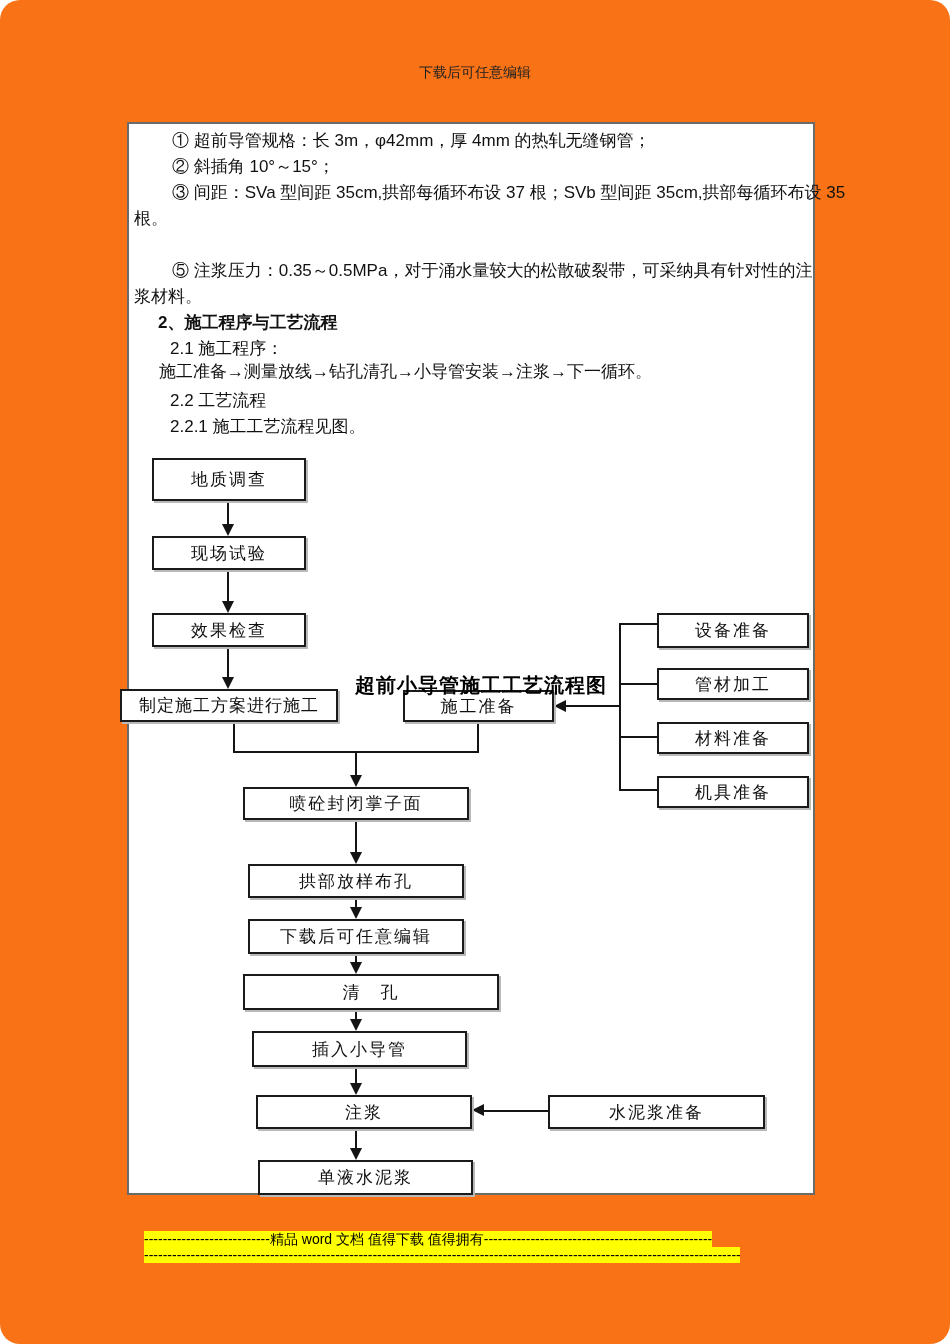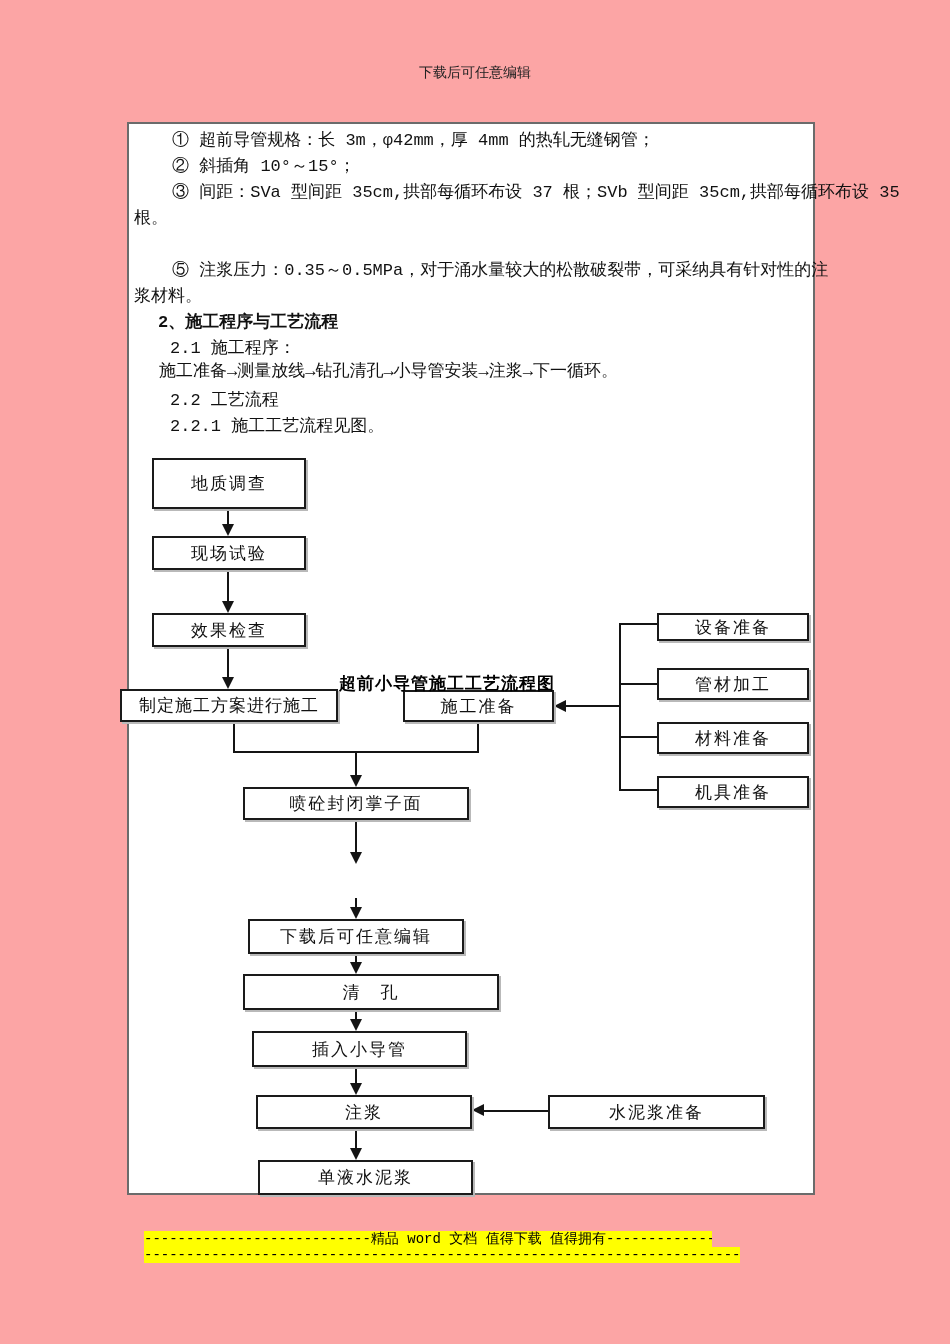--- a/index.html
+++ b/index.html
@@ -1,22 +1,23 @@
 <!DOCTYPE html>
 <html><head>
 <meta charset="utf-8">
 <style>
   html,body{margin:0;padding:0;background:#ffffff;}
   .page{
     position:relative;
     width:950px;height:1344px;
-    background:#fca5a5;
-    font-family:Liberation Mono, monospace;
+    background:#f97316;
+    font-family:Liberation Sans, sans-serif;
     color:#141414;
     overflow:hidden;
+    border-radius:20px;
   }
   .hdr{
     position:absolute;left:0;right:0;top:64px;
     text-align:center;font-size:14px;color:#222;
   }
   .docbox{
     position:absolute;left:127px;top:122px;width:688px;height:1073px;
     border:2px solid #6b6b6b;box-sizing:border-box;background:#fff;
   }
   .dline{
@@ -25,22 +26,22 @@
   .bold{font-weight:bold;}
   .fbox{
     position:absolute;box-sizing:border-box;
     border:2px solid #1a1a1a;background:#ffffff;
     box-shadow:2px 2px 0 #b9b9b9;
     display:flex;align-items:center;justify-content:center;
     font-size:17px;letter-spacing:2px;color:#111;
     z-index:2;
   }
   .ftitle{
-    position:absolute;left:339px;top:672px;
-    font-size:17px;font-weight:bold;letter-spacing:1px;
+    position:absolute;left:355px;top:672px;
+    font-size:20px;font-weight:bold;letter-spacing:1px;
     z-index:6;color:#000;white-space:nowrap;
   }
   .ln{position:absolute;background:#141414;z-index:1;}
   .vln{width:2px;}
   .hln{height:2px;}
   .ah-d{position:absolute;width:0;height:0;z-index:1;
     border-left:6px solid transparent;border-right:6px solid transparent;
     border-top:12px solid #141414;}
   .ah-l{position:absolute;width:0;height:0;z-index:1;
     border-top:6px solid transparent;border-bottom:6px solid transparent;
@@ -67,30 +68,31 @@
   <div class="dline" style="left:172px;top:258px">⑤ 注浆压力：0.35～0.5MPa，对于涌水量较大的松散破裂带，可采纳具有针对性的注</div>
   <div class="dline" style="left:134px;top:284px">浆材料。</div>
   <div class="dline bold" style="left:158px;top:310px">2、施工程序与工艺流程</div>
   <div class="dline" style="left:170px;top:336px">2.1 施工程序：</div>
   <div class="dline" style="left:159px;top:359px">施工准备→测量放线→钻孔清孔→小导管安装→注浆→下一循环。</div>
   <div class="dline" style="left:170px;top:388px">2.2 工艺流程</div>
   <div class="dline" style="left:170px;top:414px">2.2.1 施工工艺流程见图。</div>
 
   <div class="ftitle">超前小导管施工工艺流程图</div>
 
-  <div class="fbox" style="left:152px;top:458px;width:154px;height:51px">地质调查</div>
+  <div class="fbox" style="left:152px;top:458px;width:154px;height:43px">地质调查</div>
   <div class="fbox" style="left:152px;top:536px;width:154px;height:34px">现场试验</div>
   <div class="fbox" style="left:152px;top:613px;width:154px;height:34px">效果检查</div>
   <div class="fbox" style="left:120px;top:689px;width:218px;height:33px;letter-spacing:1px">制定施工方案进行施工</div>
   <div class="fbox" style="left:403px;top:690px;width:151px;height:32px">施工准备</div>
-  <div class="fbox" style="left:657px;top:613px;width:152px;height:28px">设备准备</div>
+  <div class="fbox" style="left:657px;top:613px;width:152px;height:35px">设备准备</div>
   <div class="fbox" style="left:657px;top:668px;width:152px;height:32px">管材加工</div>
   <div class="fbox" style="left:657px;top:722px;width:152px;height:32px">材料准备</div>
   <div class="fbox" style="left:657px;top:776px;width:152px;height:32px">机具准备</div>
   <div class="fbox" style="left:243px;top:787px;width:226px;height:33px">喷砼封闭掌子面</div>
+  <div class="fbox" style="left:248px;top:864px;width:216px;height:34px">拱部放样布孔</div>
   <div class="fbox" style="left:248px;top:919px;width:216px;height:35px">下载后可任意编辑</div>
   <div class="fbox" style="left:243px;top:974px;width:256px;height:36px">清　孔</div>
   <div class="fbox" style="left:252px;top:1031px;width:215px;height:36px">插入小导管</div>
   <div class="fbox" style="left:256px;top:1095px;width:216px;height:34px">注浆</div>
   <div class="fbox" style="left:258px;top:1160px;width:215px;height:35px">单液水泥浆</div>
   <div class="fbox" style="left:548px;top:1095px;width:217px;height:34px">水泥浆准备</div>
 
   <div class="ln vln" style="left:227px;top:493px;height:31px"></div>
   <div class="ah-d" style="left:222px;top:524px"></div>
   <div class="ln vln" style="left:227px;top:570px;height:31px"></div>

